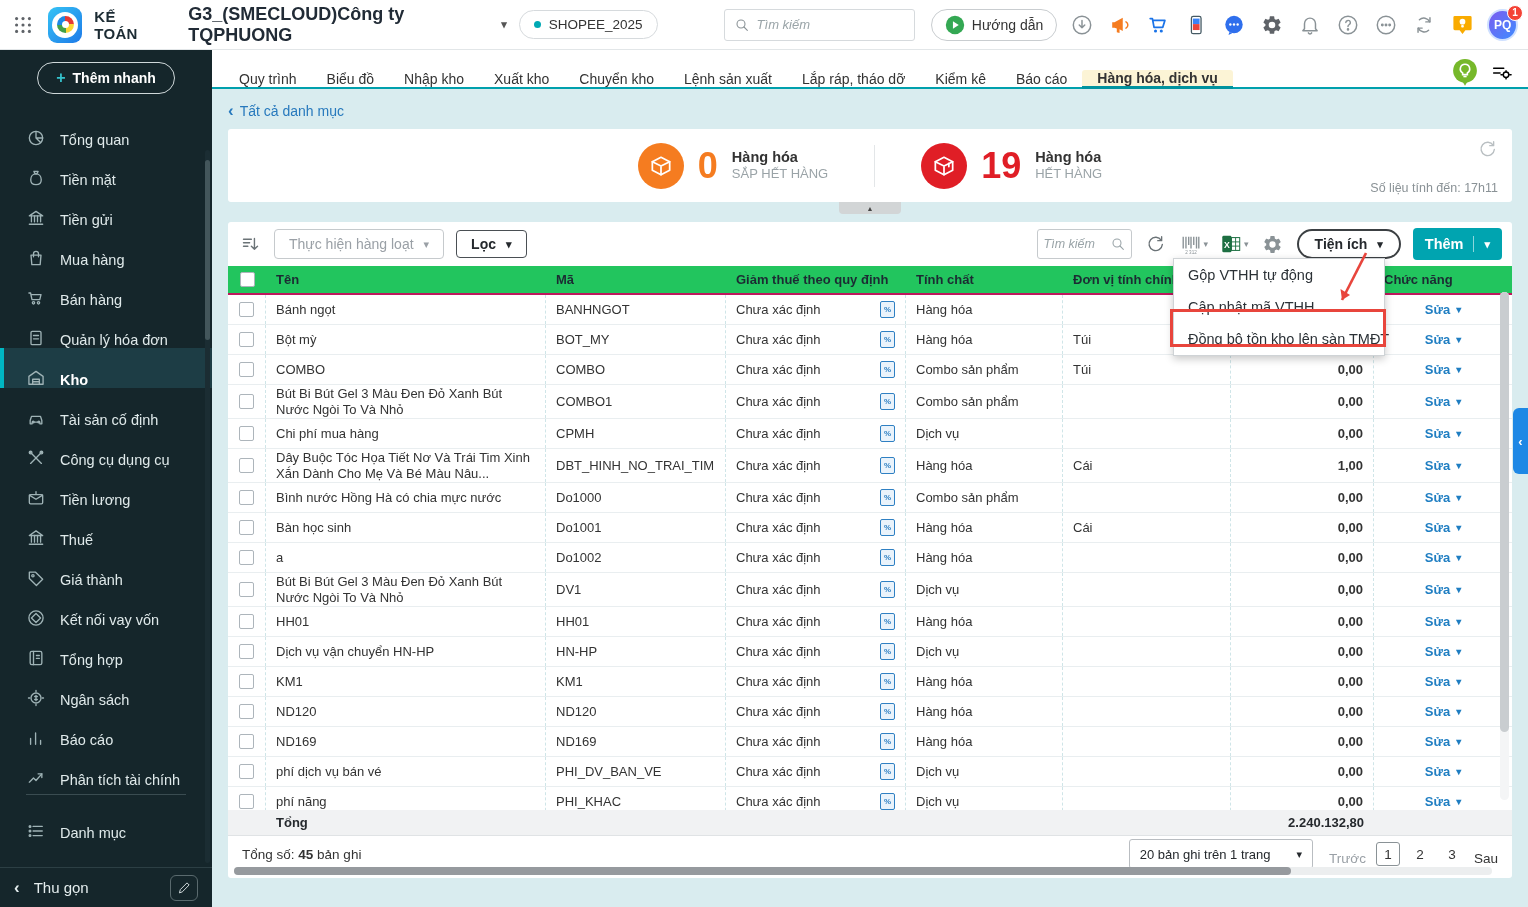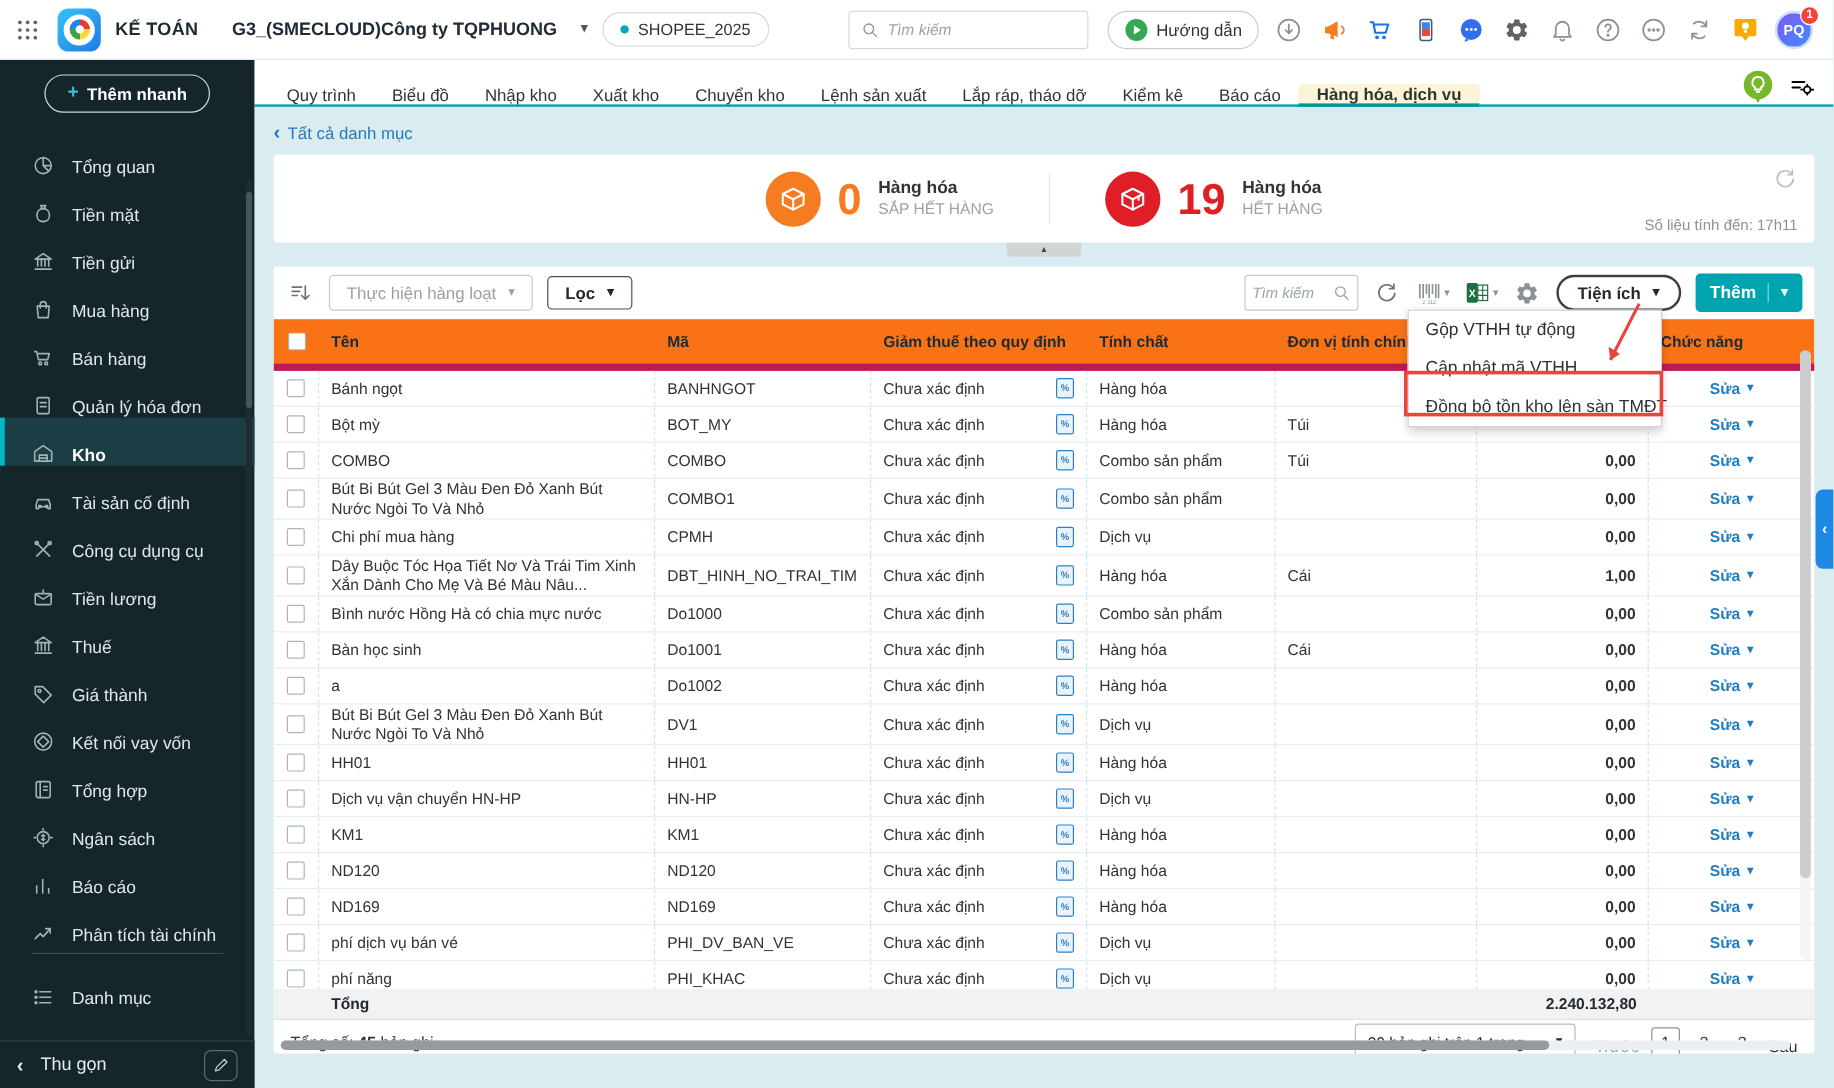--- a/index.html
+++ b/index.html
@@ -5,21 +5,21 @@
   *{box-sizing:border-box;margin:0;padding:0}
   html,body{width:1528px;height:907px;overflow:hidden;font-family:"Liberation Sans",sans-serif;background:#d9ecef;position:relative}
   
   .topbar{position:absolute;top:0;left:0;right:0;height:50px;background:#fff;border-bottom:1px solid #e2e6e8;display:flex;align-items:center;padding:0 10px;gap:12px;z-index:20}
   .tbicon{width:26px;height:26px;display:flex;align-items:center;justify-content:center;color:#8a9296;flex:0 0 auto;position:relative}
   .logo{width:36px;height:36px;border-radius:9px;background:linear-gradient(135deg,#35c3f5,#1e7ae8);display:flex;align-items:center;justify-content:center}
   .logo-in{width:26px;height:26px;border-radius:50%;background:#fff;display:flex;align-items:center;justify-content:center}
   .logo-c{width:17px;height:17px;border-radius:50%;background:conic-gradient(#e53935 0 25%,#fdd835 25% 50%,#43a047 50% 75%,#1e88e5 75% 100%);position:relative}
   .logo-c::after{content:"";position:absolute;inset:5px;border-radius:50%;background:#fff}
   .app-name{font-size:15px;font-weight:bold;color:#1c2b33;letter-spacing:.3px}
-  .company{display:flex;align-items:center;gap:20px;font-size:15px;font-weight:bold;color:#212b36;margin-left:16px;cursor:pointer}
+  .company{display:flex;align-items:center;gap:4px;font-size:18px;font-weight:bold;color:#212b36;margin-left:16px;cursor:pointer}
   .ws-pill{display:flex;align-items:center;gap:8px;border:1px solid #d6dadd;border-radius:16px;padding:6px 14px;font-size:13.5px;color:#333;background:#fff}
   .dot{width:7px;height:7px;border-radius:50%;background:#00a9b4}
   .tb-search{margin-left:54px;width:200px;height:32px;border:1px solid #d6dadd;border-radius:3px;display:flex;align-items:center;padding:0 8px;gap:6px}
   .tb-search input{border:none;outline:none;width:140px;font-size:13px;font-style:italic;color:#555;font-family:"Liberation Sans",sans-serif}
   .tb-search input::placeholder{color:#9aa4a8}
   .guide{display:flex;align-items:center;gap:7px;border:1px solid #c9cdd0;border-radius:17px;padding:5px 13px;font-size:14px;color:#333;margin-left:4px;cursor:pointer;white-space:nowrap}
   .badge{position:absolute;top:-6px;right:-7px;background:#f44336;color:#fff;border-radius:9px;min-width:16px;height:16px;font-size:10px;font-weight:bold;display:flex;align-items:center;justify-content:center;padding:0 3px;border:1.5px solid #fff}
   .avatar{width:32px;height:32px;border-radius:50%;background:linear-gradient(135deg,#7b5cf0,#3f8cff);color:#fff;font-size:12px;font-weight:bold;display:flex;align-items:center;justify-content:center;position:relative;border:2px solid #cfe0ff}
   .caret-dn::after{content:"▾";font-size:11px;line-height:1}
   .caret-dn{display:inline-flex;align-items:center;color:inherit}
@@ -65,21 +65,21 @@
   .btn-outline{display:flex;align-items:center;gap:10px;border:1.5px solid #4a4f54;border-radius:4px;background:#fff;color:#25292d;font-weight:bold;font-size:14px;padding:5px 14px;font-family:inherit;cursor:pointer}
   .tb2-search{width:95px;height:30px;border:1px solid #c6cacd;border-radius:3px;display:flex;align-items:center;padding:0 6px;gap:4px;margin-left:auto}
   .tb2-search input{border:none;outline:none;width:62px;font-size:12.5px;font-style:italic;color:#555;font-family:inherit}
   .tb2-search input::placeholder{color:#9aa4a8}
   .icon-group{display:flex;align-items:center;gap:2px;color:#8a9296;cursor:pointer}
   .icon-group .caret-dn::after{font-size:9px}
   .btn-pill-dark{display:flex;align-items:center;gap:10px;border:2px solid #3c4043;border-radius:17px;background:#fff;color:#25292d;font-weight:bold;font-size:14px;padding:5px 16px;font-family:inherit;cursor:pointer}
   .btn-teal{display:flex;align-items:center;border:none;border-radius:4px;background:#00a4b0;color:#fff;font-weight:bold;font-size:14.5px;padding:8px 12px;gap:10px;font-family:inherit;cursor:pointer}
   .btn-teal .vr{width:1px;height:16px;background:rgba(255,255,255,.55)}
   :root{--cols:38px 280px 180px 180px 157px 168px 143px 1fr}
-  .grid-head{display:grid;grid-template-columns:var(--cols);background:#f97316;height:43px;border-bottom:6px solid #be185d;align-items:center}
+  .grid-head{display:grid;grid-template-columns:var(--cols);background:#22c55e;height:29px;border-bottom:2px solid #be185d;align-items:center}
   .hc{font-size:13px;font-weight:bold;color:#1c2b33;padding:0 10px;white-space:nowrap;overflow:hidden}
   .hc.first{display:flex;justify-content:center}
   .rows{height:515px;overflow:hidden}
   .trow{display:grid;grid-template-columns:var(--cols);min-height:30px;border-bottom:1px solid #e9eef0;align-items:stretch}
   .trow.tall{min-height:34px}
   .c{font-size:13px;color:#333;padding:0 10px;display:flex;align-items:center;border-right:1px dashed #cfe5e8;line-height:1.2;overflow:hidden}
   .c.first{justify-content:center;border-right:1px dashed #cfe5e8}
   .c.num{justify-content:flex-end}
   .c.act{justify-content:center;gap:6px;color:#1f7ec2;font-weight:bold;cursor:pointer;border-right:none}
   .c.act .caret-dn::after{font-size:10px}

